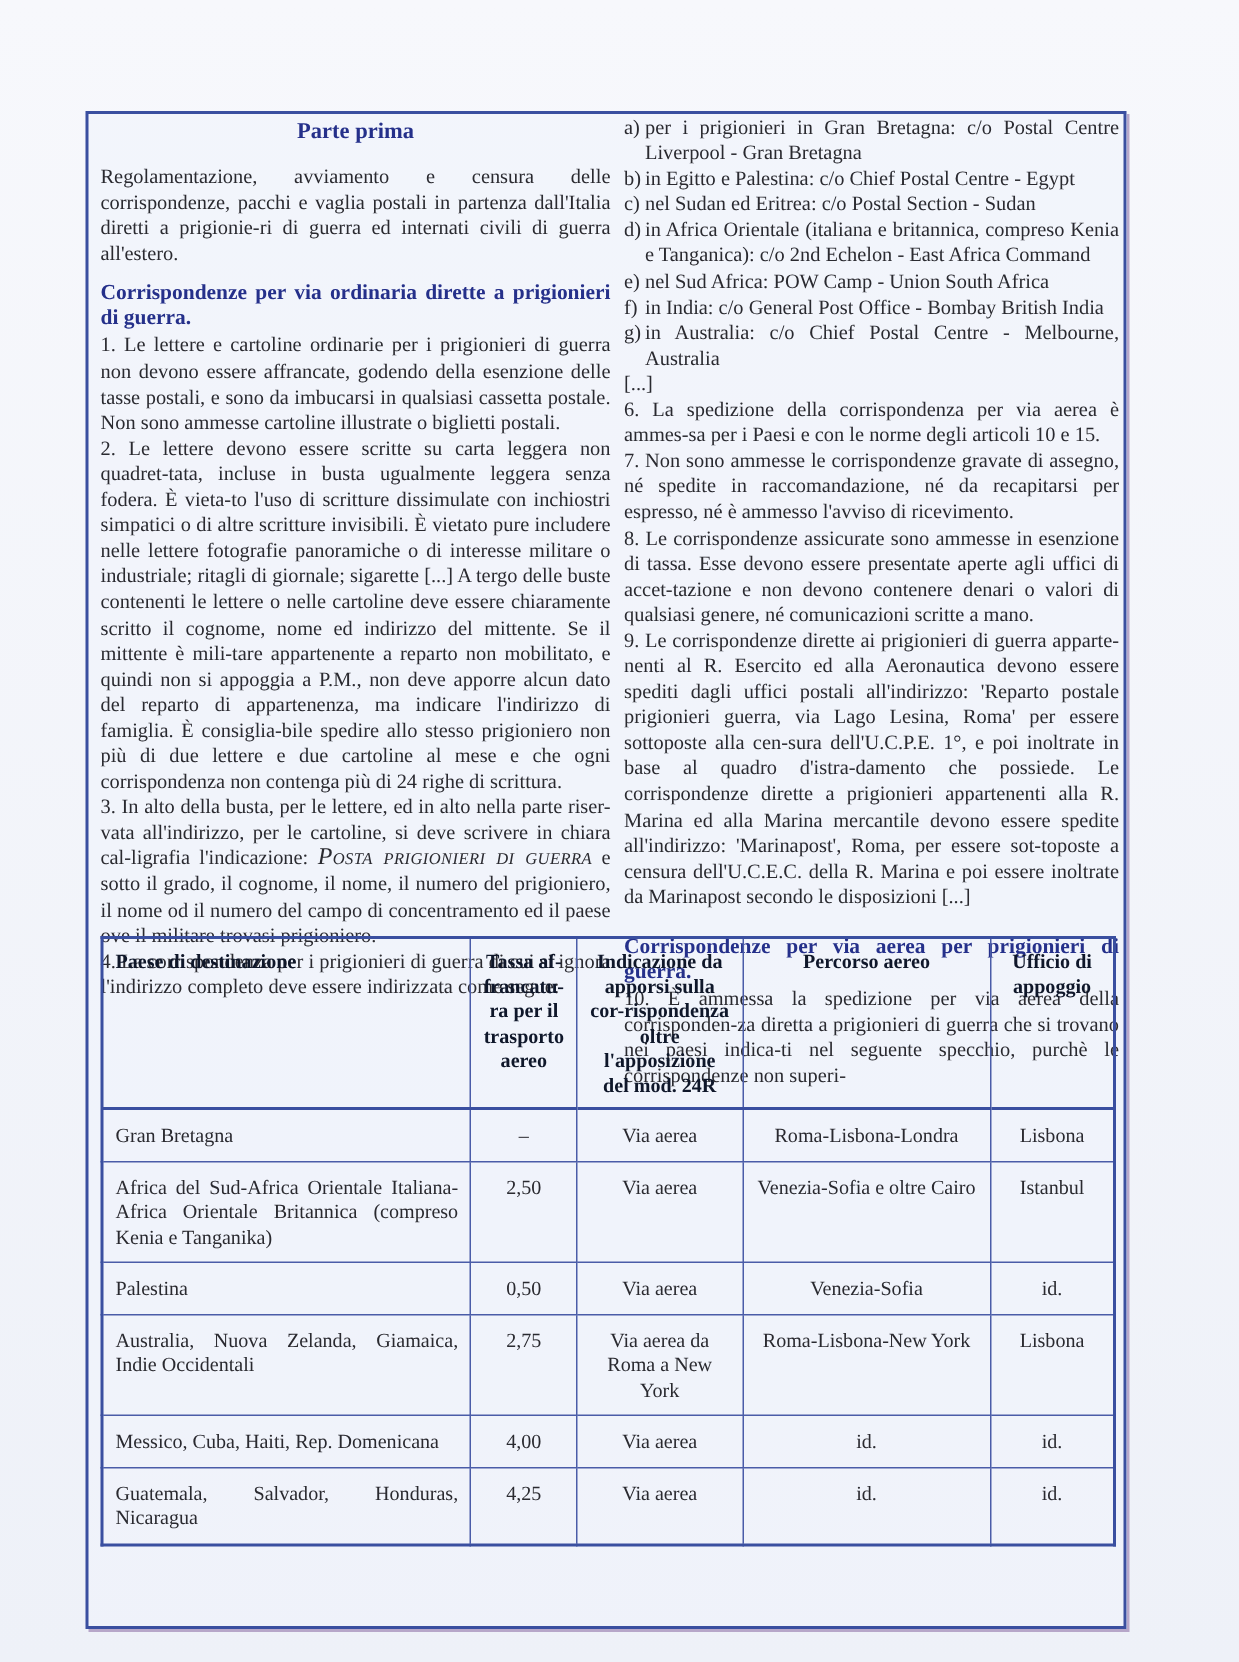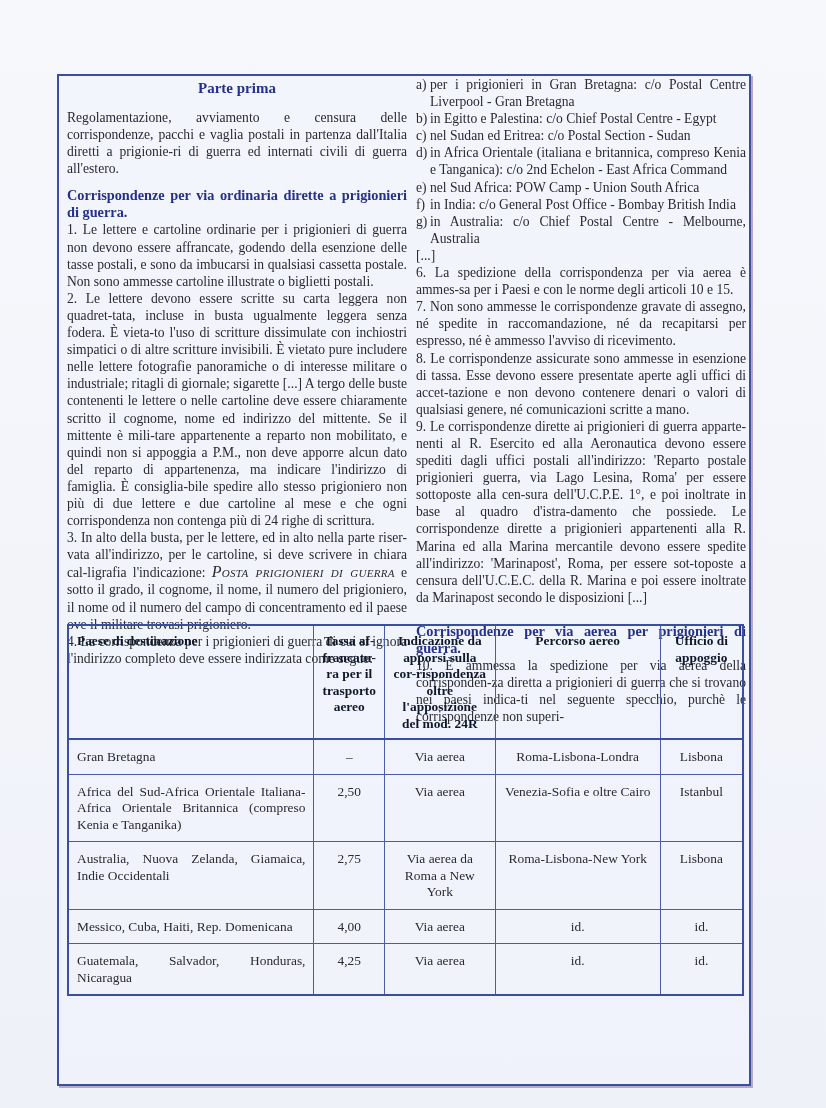--- a/index.html
+++ b/index.html
@@ -151,20 +151,27 @@
         <td class="c">Lisbona</td>
       </tr>
       <tr>
         <td class="country">Africa del Sud-Africa Orientale Italiana-Africa Orientale Britannica (compreso Kenia e Tanganika)</td>
         <td class="c">2,50</td>
         <td class="c">Via aerea</td>
         <td class="route">Venezia-Sofia e oltre Cairo</td>
         <td class="c">Istanbul</td>
       </tr>
       <tr>
+        <td class="country">Palestina</td>
+        <td class="c">0,50</td>
+        <td class="c">Via aerea</td>
+        <td class="route">Venezia-Sofia</td>
+        <td class="c">id.</td>
+      </tr>
+      <tr>
         <td class="country">Australia, Nuova Zelanda, Giamaica, Indie Occidentali</td>
         <td class="c">2,75</td>
         <td class="c">Via aerea da Roma a New York</td>
         <td class="route">Roma-Lisbona-New York</td>
         <td class="c">Lisbona</td>
       </tr>
       <tr>
         <td class="country">Messico, Cuba, Haiti, Rep. Domenicana</td>
         <td class="c">4,00</td>
         <td class="c">Via aerea</td>

